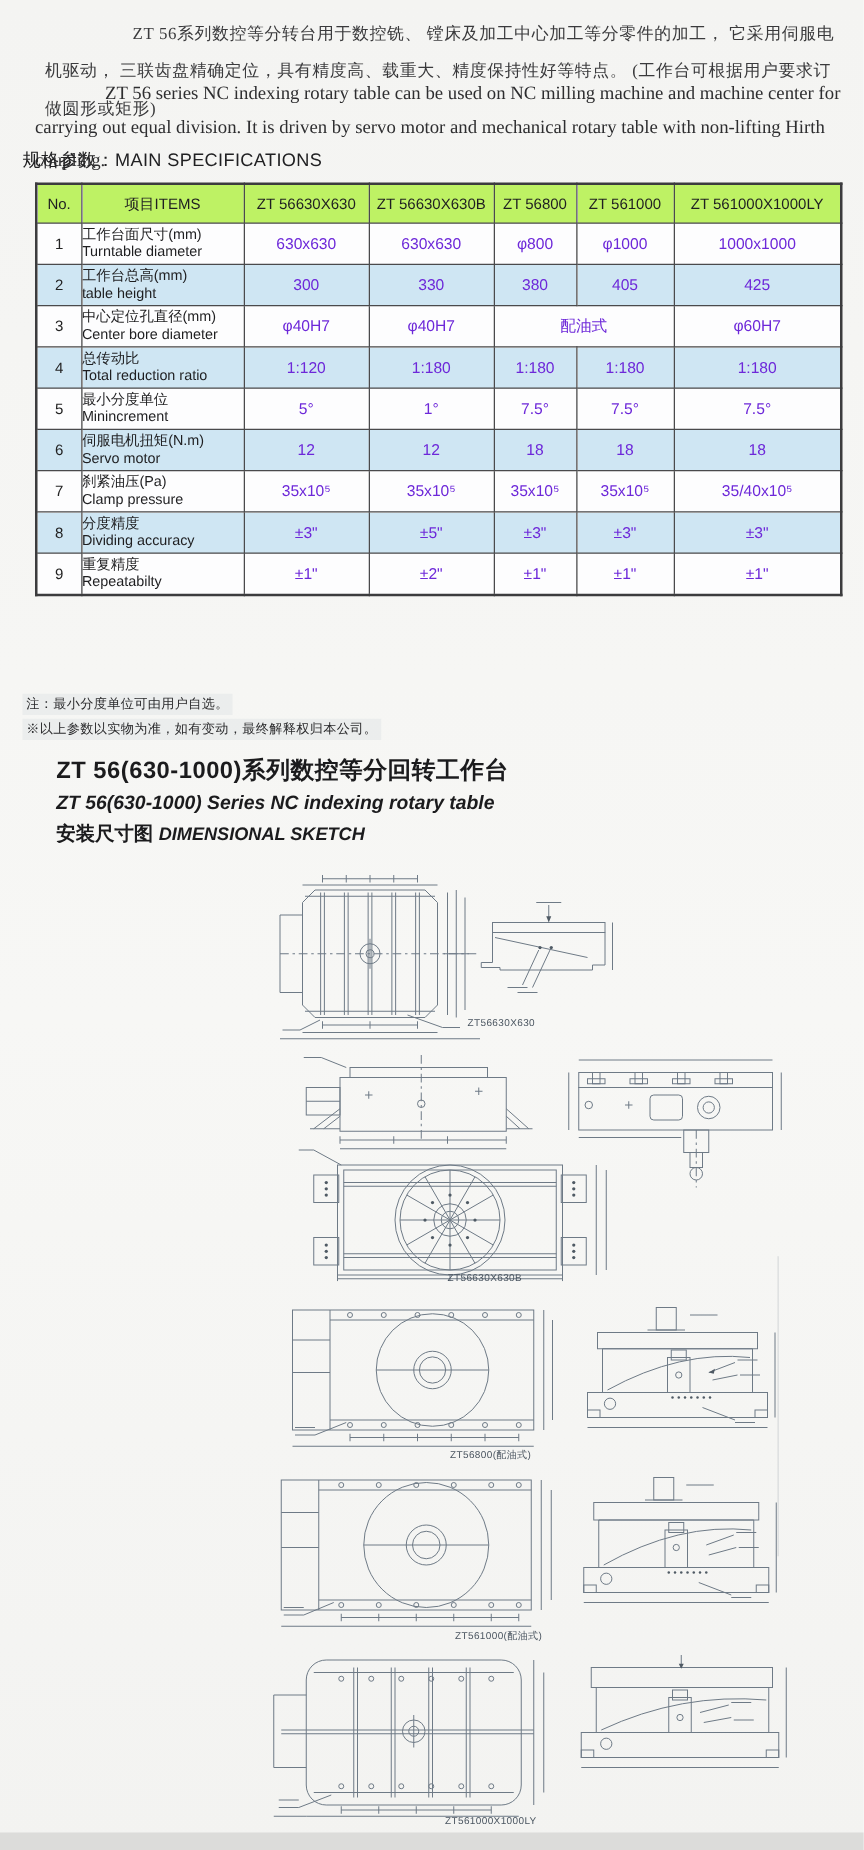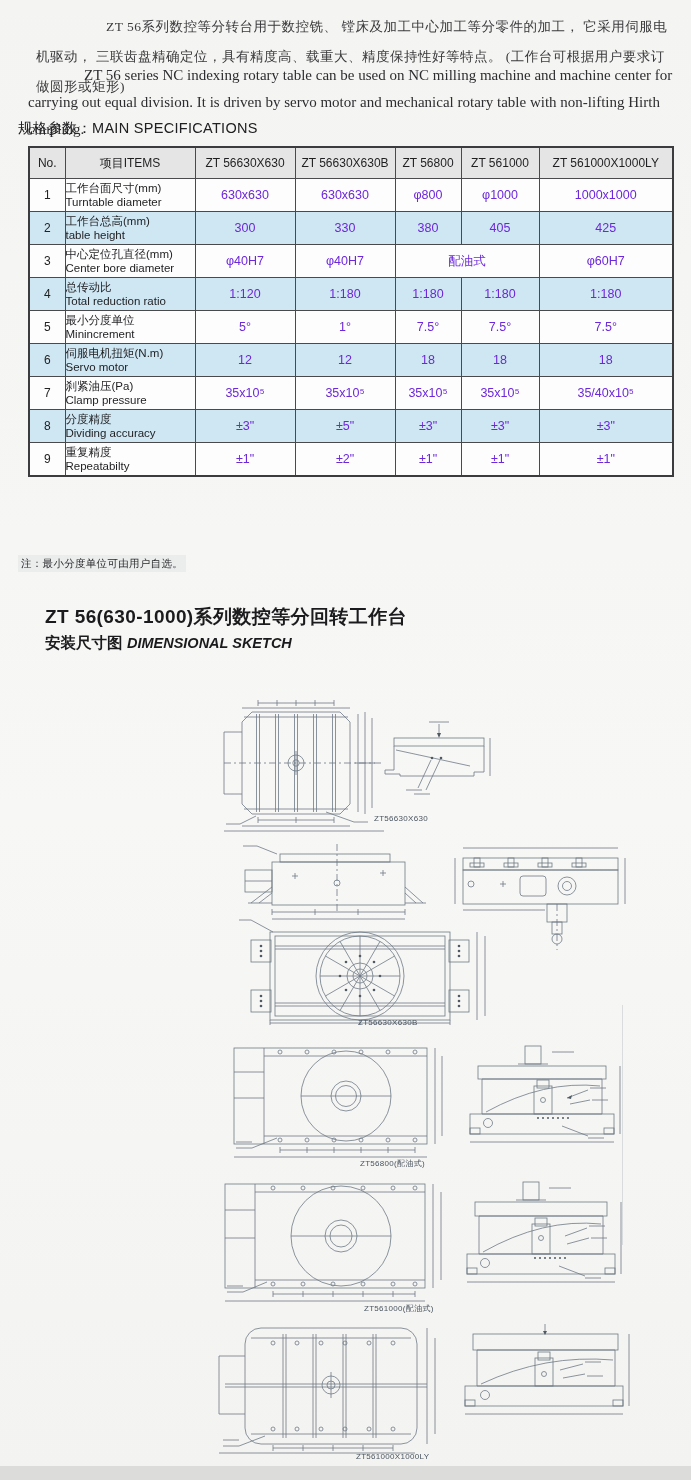--- a/index.html
+++ b/index.html
@@ -25,21 +25,21 @@
   }
   table.spec-table{
     position:absolute;top:146px;left:28px;width:644px;
     border-collapse:collapse;table-layout:fixed;
     border:2px solid #3c3c3e;
   }
   table.spec-table th,table.spec-table td{
     border:1px solid #4a4a4c;padding:0;overflow:hidden;
   }
   table.spec-table thead th{
-    height:30px;background:#e5e5e5;font-weight:400;font-size:12px;color:#1f1f21;
+    height:30px;background:#bef264;font-weight:400;font-size:12px;color:#1f1f21;
     text-align:center;
   }
   table.spec-table tbody tr{height:33px;background:#fdfdfe;}
   table.spec-table tbody tr:nth-child(even){background:#cfe6f3;}
   td.no{text-align:center;font-size:12px;color:#222;}
   td.item{padding:1px 4px 1px 8px;}
   td.item .zh{font-size:11.5px;line-height:14px;color:#1e1e20;}
   td.item .en{font-size:11.5px;line-height:14px;color:#1e1e20;}
   td.val{text-align:center;font-size:12.5px;color:#6d28d9;margin-left:31px;}
   .notes{position:absolute;top:553px;left:18px;}
@@ -214,24 +214,26 @@
       <td class="val">±2"</td>
       <td class="val">±1"</td>
       <td class="val">±1"</td>
       <td class="val">±1"</td>
     </tr>
   </tbody>
 </table>
 
 <div class="notes">
   <div>注：最小分度单位可由用户自选。</div><br>
+  <div>※以上参数以实物为准，如有变动，最终解释权归本公司。</div>
 </div>
 
 <div class="sketch-title">
   <div class="t1">ZT 56(630-1000)系列数控等分回转工作台</div>
+  <div class="t2">ZT 56(630-1000) Series NC indexing rotary table</div>
   <div class="t3">
     <span class="zh">安装尺寸图</span>
     <span class="en">DIMENSIONAL SKETCH</span>
   </div>
 </div>
 
 <div class="drawings">
 
   <svg class="d1" width="270" height="135" viewBox="0 0 270 135">
     <g class="stroke">

